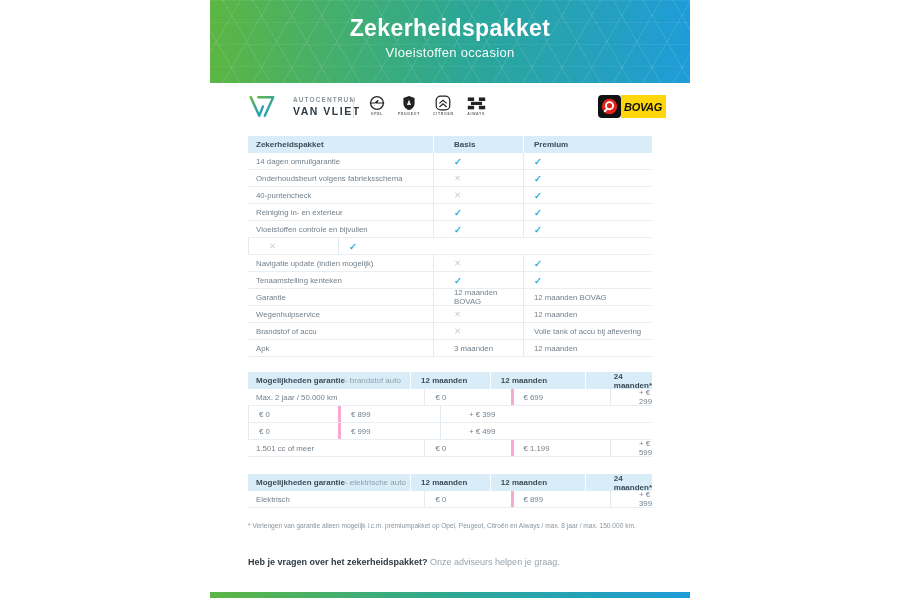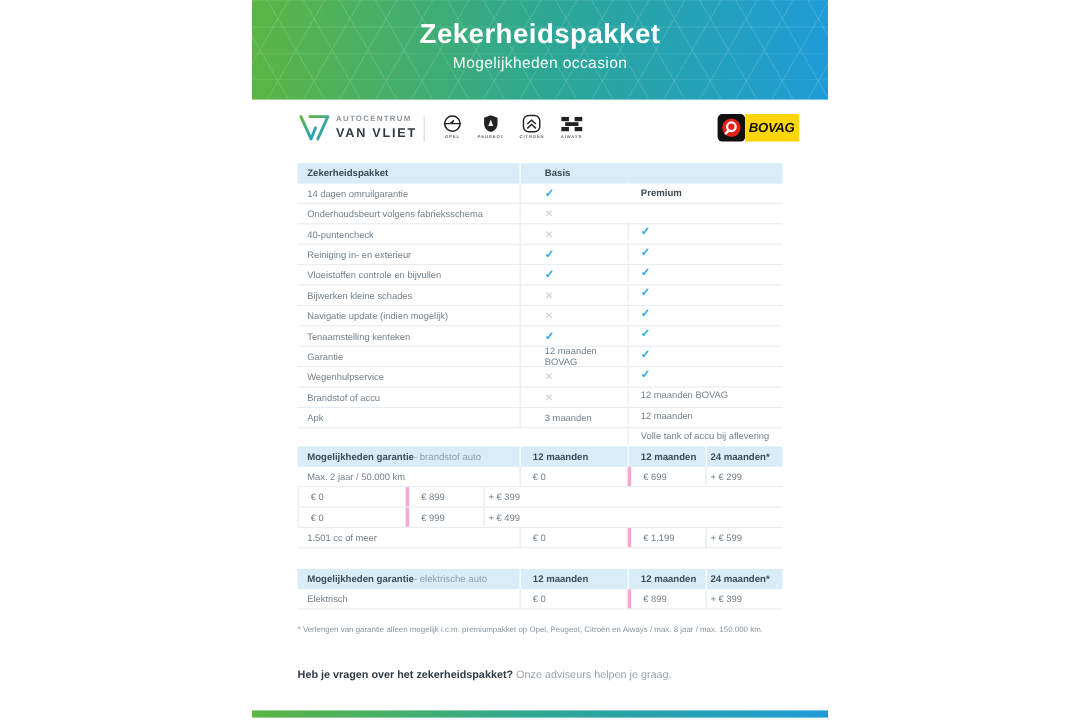--- a/index.html
+++ b/index.html
@@ -12,21 +12,21 @@
     color:#fff; text-align:center; }
   .banner::before { content:""; position:absolute; inset:0;
     background-image:
       repeating-linear-gradient(60deg,  rgba(255,255,255,0.10) 0 1px, transparent 1px 26px),
       repeating-linear-gradient(120deg, rgba(255,255,255,0.10) 0 1px, transparent 1px 26px),
       repeating-linear-gradient(180deg, rgba(255,255,255,0.06) 0 1px, transparent 1px 22px); }
   .banner-title { position:relative; padding-top:15px; font-size:23px; font-weight:bold; letter-spacing:0.4px; }
   .banner-subtitle { position:relative; margin-top:3px; font-size:13px; font-weight:400; opacity:0.95; letter-spacing:0.3px; }
 
   
-  .dealer-logo { position:absolute; left:248px; top:94px; display:flex; align-items:center; gap:4px; }
+  .dealer-logo { position:absolute; left:248px; top:94px; display:flex; align-items:center; gap:17px; }
   .dealer-text  { line-height:1; }
   .dealer-top   { font-size:6.5px; color:#8b9399; letter-spacing:1.1px; font-weight:600; }
   .dealer-bottom{ font-size:10.5px; color:#2e3a44; font-weight:800; letter-spacing:1.5px; margin-top:2px; }
   .logo-divider { position:absolute; left:353px; top:97px; width:1px; height:21px; background:#d9dee2; }
   .brand-logos  { position:absolute; left:369px; top:95px; display:flex; gap:13px; }
   .brand { display:flex; flex-direction:column; align-items:center; gap:1px; }
   .brand-label { font-size:3.5px; color:#666; letter-spacing:0.7px; font-weight:600; }
   .bovag { position:absolute; left:598px; top:95px; display:flex; align-items:center; }
   .bovag-badge { width:23px; height:23px; background:#111; border-radius:4px;
     display:flex; align-items:center; justify-content:center; }
@@ -38,24 +38,24 @@
   #table1 { top:136px; }
   #table2 { top:372px; }
   #table3 { top:474px; }
   .thead { display:flex; height:17px; align-items:center; background:#d9edf8;
     font-size:8px; font-weight:bold; color:#3c4b57; }
   .trow  { display:flex; height:17px; align-items:flex-start; border-bottom:1px solid #e9eef2;
     font-size:7.8px; color:#74818c; }
   .c { height:100%; display:flex; align-items:center; }
   .c.lab { width:185px; padding-left:8px; }
   .c.v1  { width:90px;  padding-left:20px; border-left:1px solid #e4ebf0; }
-  .c.v2  { flex:1;      padding-left:10px; border-left:1px solid #e4ebf0;margin-top:32px; }
+  .c.v2  { flex:1;      padding-left:10px; border-left:1px solid #e4ebf0; }
   .c.g1  { width:90px;  padding-left:10px; border-left:1px solid #e4ebf0; }
   .c.g2  { width:65px;  padding-left:10px; border-left:3px solid #f9a8d4; }
-  .c.g3  { flex:1;      padding-left:3px; border-left:1px solid #e4ebf0; }
+  .c.g3  { flex:1;      padding-left:28px; border-left:1px solid #e4ebf0;margin-left:37px; }
   .thead .c.v1, .thead .c.v2, .thead .c.g1, .thead .c.g2, .thead .c.g3 { border-left:1px solid #ffffff; }
   .title-light { font-weight:400; color:#8fa0ab; }
   [data-kind="check"] { color:#29abe2; font-weight:bold; font-size:9.5px; }
   [data-kind="cross"] { color:#c6cfd6; font-weight:400; font-size:8.5px; }
   [data-kind="text"]  { color:#74818c; }
 
   
   .footnote { position:absolute; left:248px; top:520px; width:400px;
     font-size:6.6px; line-height:1.75; color:#8b969e; }
   .question { position:absolute; left:248px; top:557px; font-size:9px; }
@@ -66,21 +66,21 @@
   .bottom-strip { position:absolute; left:210px; top:592px; width:480px; height:6px;
     background:linear-gradient(90deg,#5cb644 0%, #2ca795 52%, #1f9cd8 100%); }
 
   svg { display:block; }
 </style>
 </head>
 <body>
 
 <div class="banner">
   <div class="banner-title">Zekerheidspakket</div>
-  <div class="banner-subtitle">Mogelijkheden occasion</div>
+  <div class="banner-subtitle">Vloeistoffen occasion</div>
 </div>
 
 <div class="dealer-logo">
   <span>
     <svg width="28" height="25" viewBox="0 0 30 26">
       <defs>
           <linearGradient id="vg" x1="0" y1="0" x2="1" y2="1">
         <stop offset="0" stop-color="#5cb644"></stop>
             <stop offset="1" stop-color="#1f9cd8"></stop>
       </linearGradient>
@@ -175,21 +175,20 @@
     <div class="c lab">Reiniging in- en exterieur</div>
     <div class="c v1" data-kind="check">✓</div>
     <div class="c v2" data-kind="check">✓</div>
   </div>
   <div class="trow">
     <div class="c lab">Vloeistoffen controle en bijvullen</div>
     <div class="c v1" data-kind="check">✓</div>
     <div class="c v2" data-kind="check">✓</div>
   </div>
   <div class="trow">
-    <div class="c lab">Bijwerken kleine schades</div>
     <div class="c v1" data-kind="cross">✕</div>
     <div class="c v2" data-kind="check">✓</div>
   </div>
   <div class="trow">
     <div class="c lab">Navigatie update (indien mogelijk)</div>
     <div class="c v1" data-kind="cross">✕</div>
     <div class="c v2" data-kind="check">✓</div>
   </div>
   <div class="trow">
     <div class="c lab">Tenaamstelling kenteken</div>

